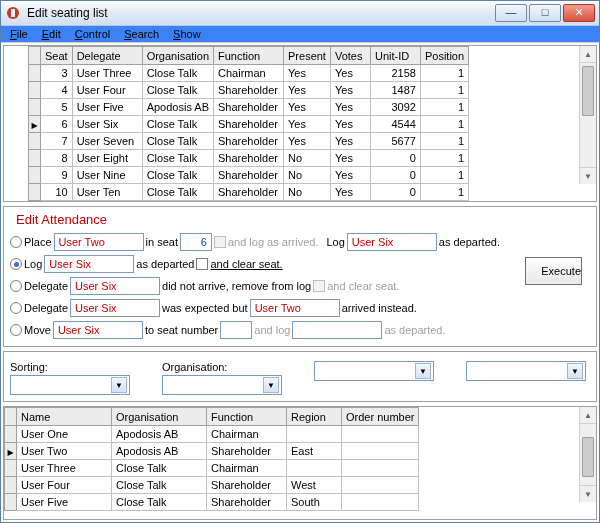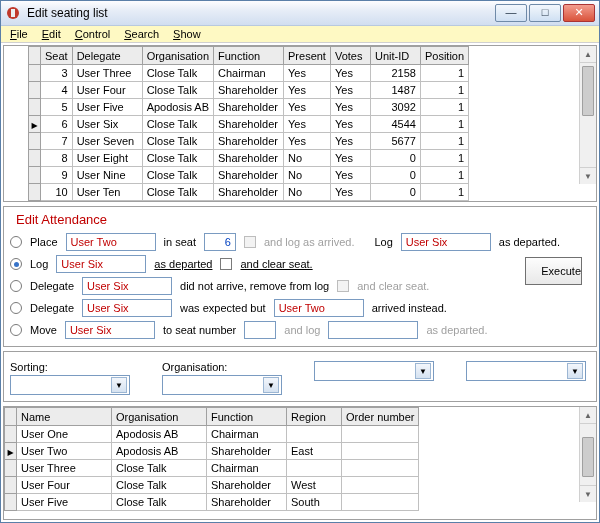--- a/index.html
+++ b/index.html
@@ -9,21 +9,21 @@
 
 .titlebar { height: 28px; background: linear-gradient(180deg,#fdfdff 0%,#e6edf7 40%,#d1def0 100%); display: flex; align-items: center; padding: 0 4px; border-bottom: 1px solid #b8c9de; }
 .titlebar .icon-app { width:16px; height:16px; display:inline-block; margin-right:6px; }
 .titlebar .icon-app svg { display:block; }
 .titlebar .title { flex:1; color:#000; font-size:12px; }
 .winbtns { display:flex; gap:0; }
 .winbtn { width:32px; height:18px; border:1px solid #6f8aa8; background:linear-gradient(#f3f7fc,#cfe0f3); border-radius:2px; margin-left:2px; display:flex; align-items:center; justify-content:center; font-size:10px; color:#234; cursor:default; }
 .winbtn.close { background:linear-gradient(#f39d8f,#d9533b); border-color:#a33; color:#fff; }
 .winbtn .gl { font-size:11px; line-height:1; }
 
-.menubar { height:20px; background:#fef9c3; border-bottom:1px solid #d0d0d0; display:flex; align-items:center; padding:0 2px; }
+.menubar { height:20px; background:#3b82f6; border-bottom:1px solid #d0d0d0; display:flex; align-items:center; padding:0 2px; }
 .menuitem { padding:2px 7px; cursor:default; }
 .menuitem .u { text-decoration: underline; }
 
 .pane { border:1px solid #a0a0a0; margin:2px; background:#fff; position:relative; }
 .pane-top { height:170px; display:flex; flex-direction:column;padding-left:24px; }
 .pane-top .grid-wrap { flex:1; overflow:hidden; position:relative; }
 .scrollbar-v { position:absolute; right:0; top:0; bottom:17px; width:17px; background:#f0f0f0; border-left:1px solid #d0d0d0; }
 .scrollbar-v .thumb { position:absolute; left:2px; right:2px; top:20px; height:50px; background:#cdcdcd; border:1px solid #a0a0a0; border-radius:1px; }
 .scrollbar-v .arr { position:absolute; left:0; right:0; height:17px; background:#f0f0f0; display:flex; align-items:center; justify-content:center; font-size:8px; color:#666; }
 .scrollbar-v .arr.up{top:0;border-bottom:1px solid #d0d0d0;} .scrollbar-v .arr.dn{bottom:0;border-top:1px solid #d0d0d0;}
@@ -31,21 +31,21 @@
 table.grid { border-collapse:collapse; width:auto; }
 table.grid th { background:#ececec; border:1px solid #a0a0a0; padding:2px 4px; font-weight:normal; text-align:left; height:18px; color:#000; white-space:nowrap; }
 table.grid td { border:1px solid #c0c0c0; padding:2px 4px; height:17px; white-space:nowrap; }
 table.grid .rowhead { width:12px; background:#ececec; border:1px solid #a0a0a0; text-align:center; padding:0; }
 table.grid tr.sel .rowhead::before { content:"▶"; font-size:8px; color:#000; }
 table.grid .num { text-align:right; }
 
 .section-label { color:#c00000; font-size:13px; padding:2px 6px 4px; }
 
 .attend-pane { padding:3px 6px 5px; }
-.attend-row { display:flex; align-items:center; height:22px; gap:8px; white-space:nowrap; }
+.attend-row { display:flex; align-items:center; height:22px; gap:2px; white-space:nowrap; }
 .attend-row .radio { width:12px; height:12px; border:1px solid #7a7a7a; border-radius:50%; background:#fff; display:inline-flex; align-items:center; justify-content:center; flex:none; }
 .attend-row .radio.sel::after { content:""; width:5px; height:5px; background:#3773c8; border-radius:50%; }
 .attend-row .static { color:#000; }
 .attend-row .static.dim { color:#a0a0a0; }
 .tb { height:18px; border:1px solid #7a9bc1; background:#fff; padding:0 4px; color:#c00000; display:inline-flex; align-items:center; overflow:hidden; }
 .tb.short { width:32px; text-align:right; justify-content:flex-end; color:#0040c0; }
 .tb.empty { color:#888; }
 .cb { width:12px; height:12px; border:1px solid #7a7a7a; background:#fff; display:inline-block; flex:none; }
 .cb.dim { border-color:#bdbdbd; background:#f3f3f3; }
 .execbtn { position:absolute; right:14px; top:50px; width:57px; height:28px; border:1px solid #707070; background:linear-gradient(#fdfdfd,#e8e8e8); display:flex; align-items:center; justify-content:flex-end; cursor:default; }
@@ -223,21 +223,21 @@
       <span style="width:4px"></span>
       <span class="static">Log</span>
       <span class="tb" style="width:90px">User Six</span>
       <span class="static">as departed.</span>
     </div>
 
     <div class="attend-row">
       <span class="radio sel"></span>
       <span class="static">Log</span>
       <span class="tb" style="width:90px">User Six</span>
-      <span class="static" style="text-decoration:underline">as departed</span>
+      <span class="static" style="">as departed</span>
       <span class="cb"></span>
       <span class="static" style="text-decoration:underline">and clear seat.</span>
     </div>
 
     <div class="attend-row">
       <span class="radio"></span>
       <span class="static">Delegate</span>
       <span class="tb" style="width:90px">User Six</span>
       <span class="static">did not arrive, remove from log</span>
       <span class="cb dim"></span>

